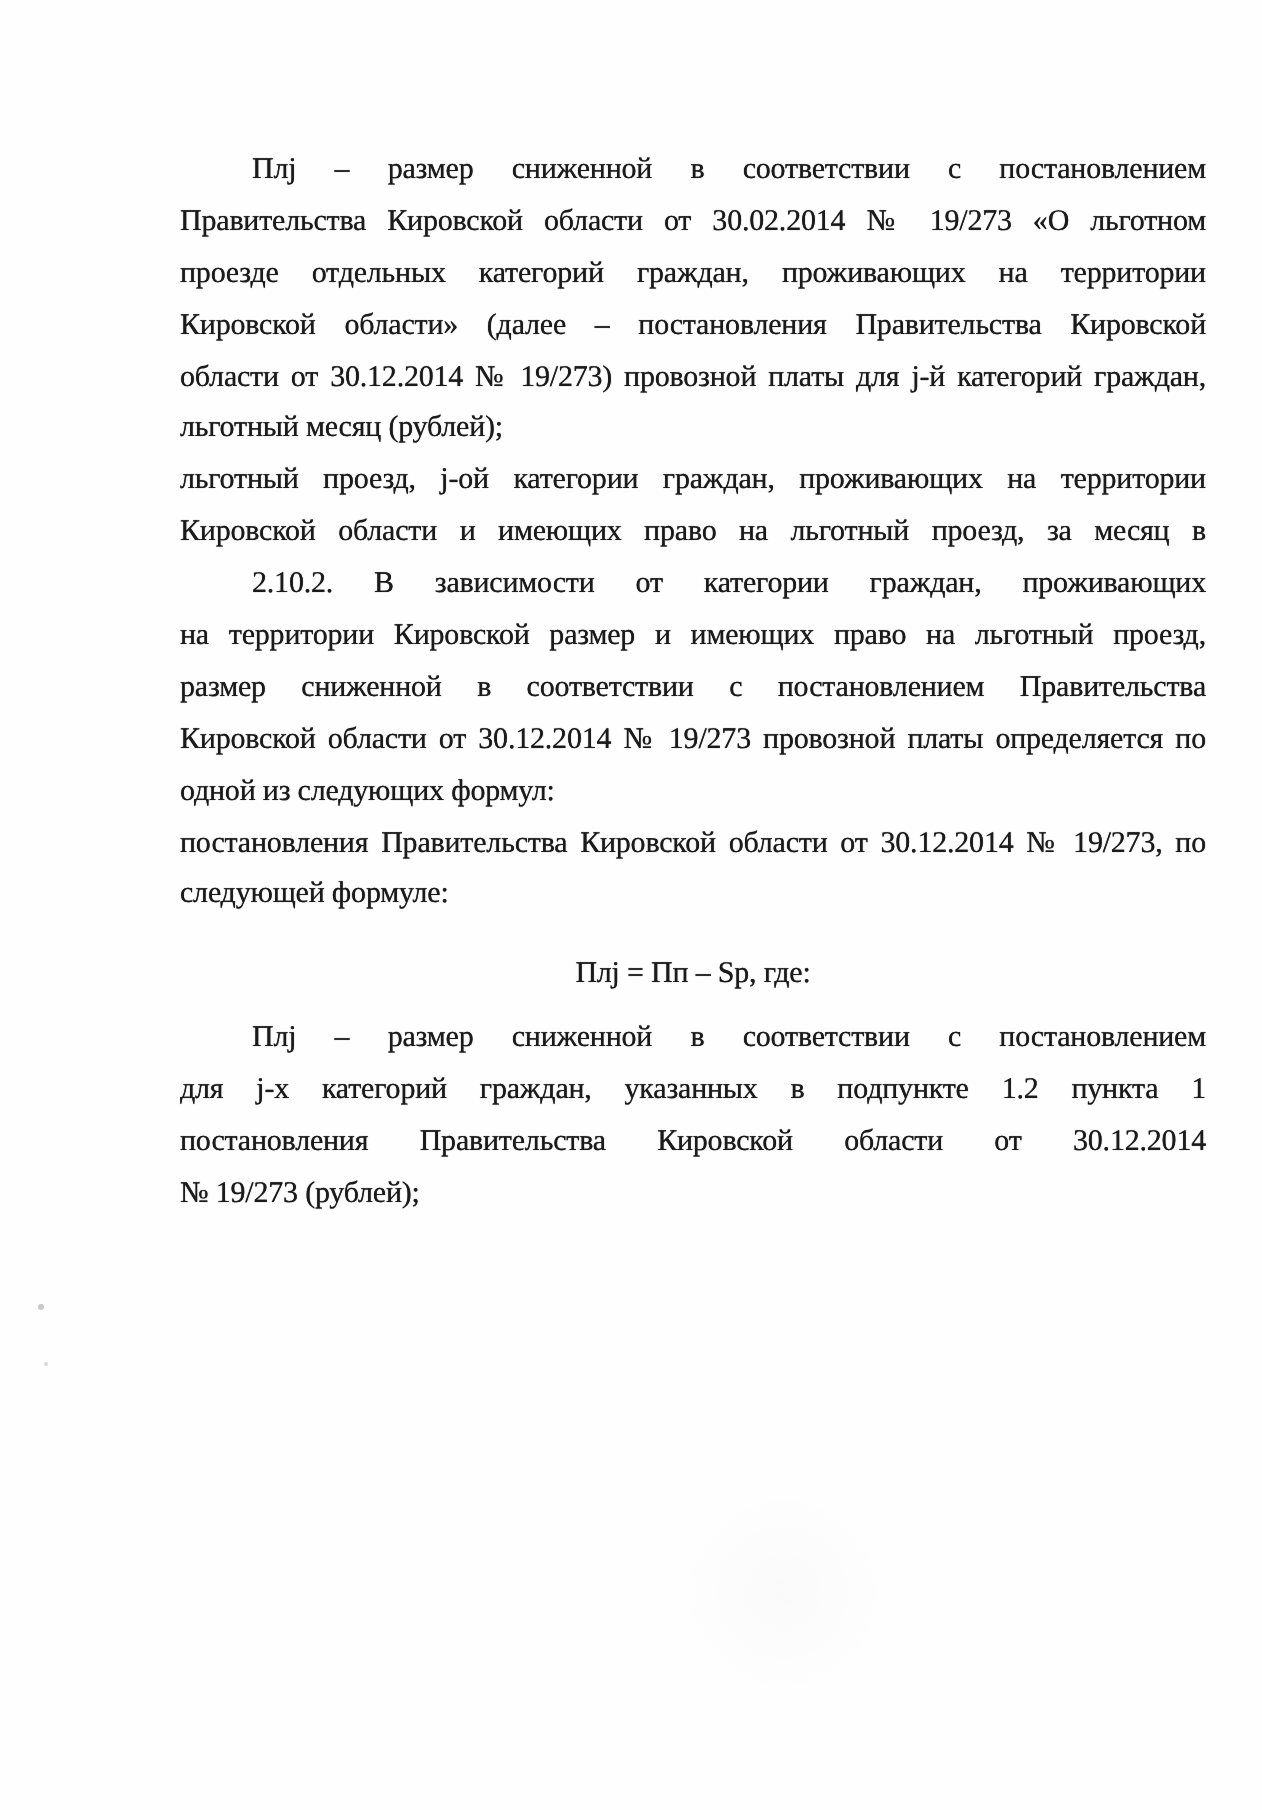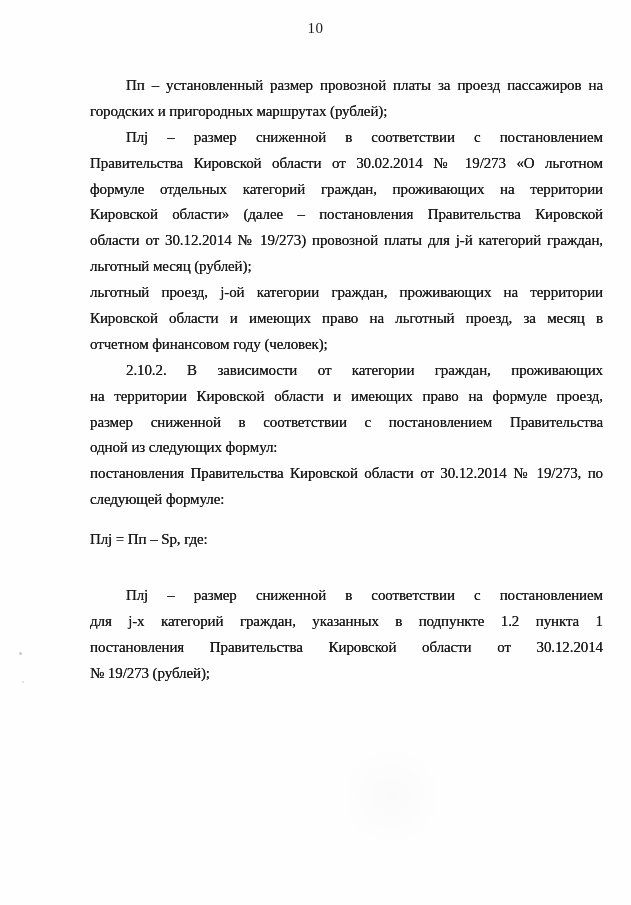--- a/index.html
+++ b/index.html
@@ -45,65 +45,61 @@
     content: "";
     display: inline-block;
     width: 100%;
     height: 0;
     vertical-align: top;
   }
   .l { text-align: left; }
   .ind { text-indent: 36px; }
   .formula-line {
     height: 25.9px; line-height: 25.9px;
+    text-align: center;
     margin-top: 14px;
-    margin-bottom: 30px;
+    margin-bottom: 6px;
     overflow: hidden;
   }
   .speck {
     position: absolute;
     width: 3px; height: 3px;
     border-radius: 50%;
     background: #c9c9c9;
   }
 </style>
 </head>
 <body>
 
 <div class="page">
 
-  <div class="page-number">10</div>
 
   <div class="content">
 
-    <div class="para">
-      <div class="line j ind">Пп – установленный размер провозной платы за проезд пассажиров на</div>
-      <div class="line l">городских и пригородных маршрутах (рублей);</div>
-    </div>
 
     <div class="para">
       <div class="line j ind">Плj – размер сниженной в соответствии с постановлением</div>
       <div class="line j">Правительства Кировской области от 30.02.2014 № 19/273 «О льготном</div>
-      <div class="line j">формуле отдельных категорий граждан, проживающих на территории</div>
+      <div class="line j">проезде отдельных категорий граждан, проживающих на территории</div>
       <div class="line j">Кировской области» (далее – постановления Правительства Кировской</div>
       <div class="line j">области от 30.12.2014 № 19/273) провозной платы для j-й категорий граждан,</div>
       <div class="line l">льготный месяц (рублей);</div>
     </div>
 
     <div class="para">
       <div class="line j">льготный проезд, j-ой категории граждан, проживающих на территории</div>
       <div class="line j">Кировской области и имеющих право на льготный проезд, за месяц в</div>
-      <div class="line l">отчетном финансовом году (человек);</div>
     </div>
 
 
     <div class="para">
       <div class="line j ind">2.10.2. В зависимости от категории граждан, проживающих</div>
-      <div class="line j">на территории Кировской области и имеющих право на формуле проезд,</div>
+      <div class="line j">на территории Кировской размер и имеющих право на льготный проезд,</div>
       <div class="line j">размер сниженной в соответствии с постановлением Правительства</div>
+      <div class="line j">Кировской области от 30.12.2014 № 19/273 провозной платы определяется по</div>
       <div class="line l">одной из следующих формул:</div>
     </div>
 
     <div class="para">
       <div class="line j">постановления Правительства Кировской области от 30.12.2014 № 19/273, по</div>
       <div class="line l">следующей формуле:</div>
     </div>
 
     <div class="formula-line">Плj = Пп – Sp, где:</div>
 

